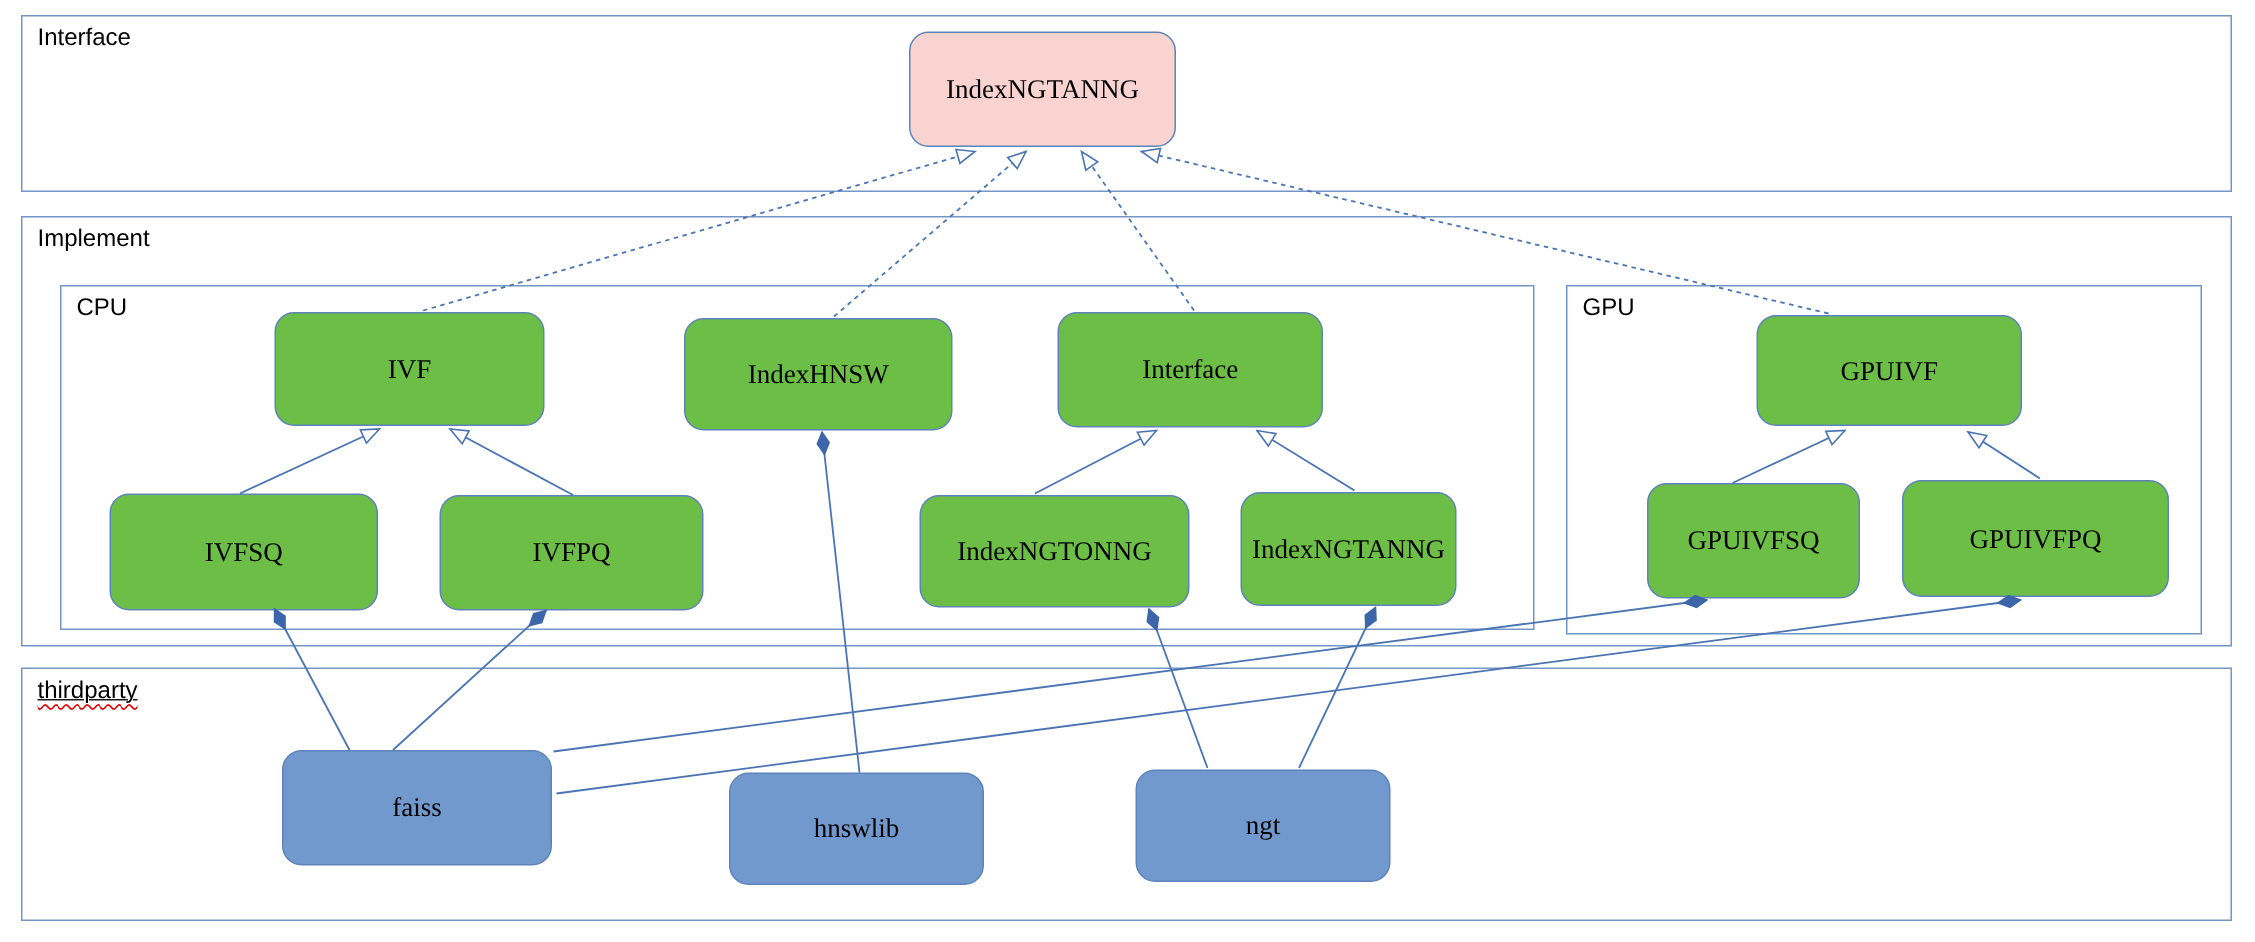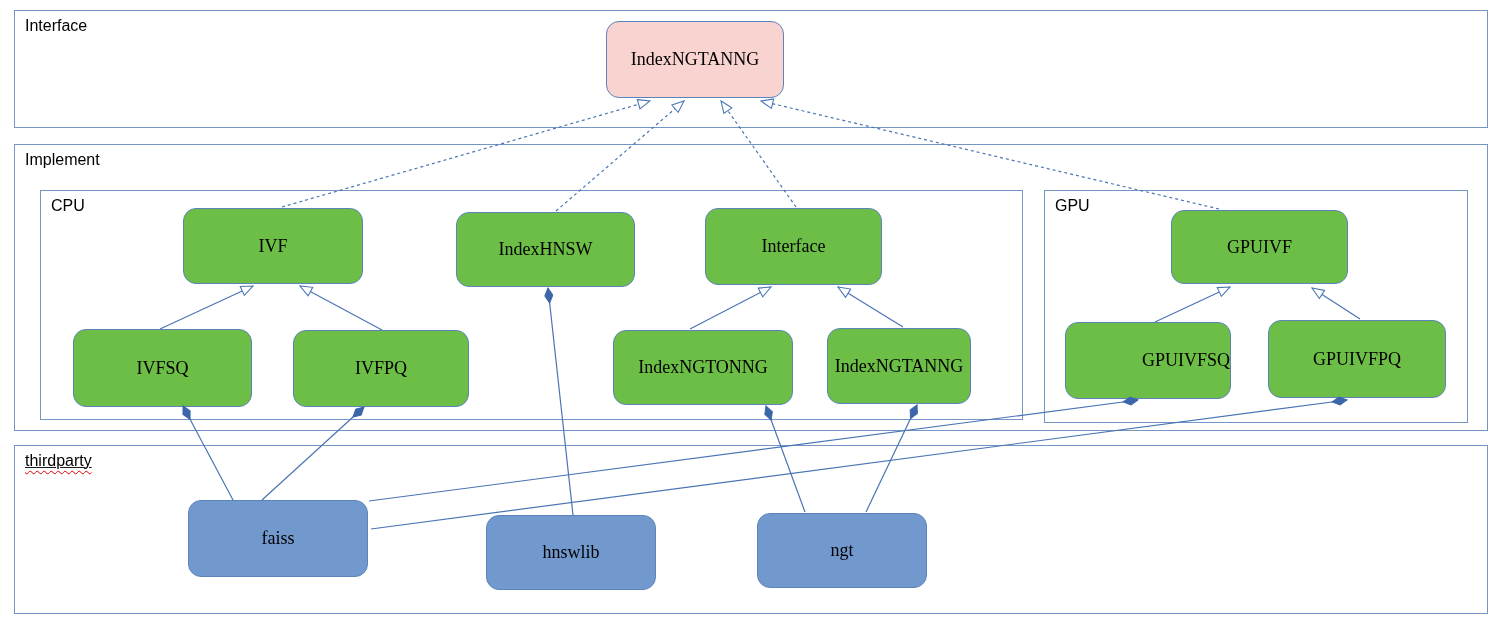--- a/index.html
+++ b/index.html
@@ -124,21 +124,21 @@
     </div>
     <div class="node k-impl" style="left: 613px; top: 330px; width: 180px; height: 75px;">
       <span>IndexNGTONNG</span>
     </div>
     <div class="node k-impl" style="left: 827px; top: 328px; width: 144px; height: 76px;">
       <span>IndexNGTANNG</span>
     </div>
     <div class="node k-impl" style="left: 1171px; top: 210px; width: 177px; height: 74px;">
       <span>GPUIVF</span>
     </div>
-    <div class="node k-impl" style="left: 1065px; top: 322px; width: 166px; height: 77px; justify-content: flex-end;">
+    <div class="node k-impl" style="left: 1098px; top: 322px; width: 142px; height: 77px;">
       <span>GPUIVFSQ</span>
     </div>
     <div class="node k-impl" style="left: 1268px; top: 320px; width: 178px; height: 78px; align-items: center;">
       <span>GPUIVFPQ</span>
     </div>
     <div class="node k-lib" style="left: 188px; top: 500px; width: 180px; height: 77px;">
       <span>faiss</span>
     </div>
     <div class="node k-lib" style="left: 486px; top: 515px; width: 170px; height: 75px;">
       <span>hnswlib</span>

